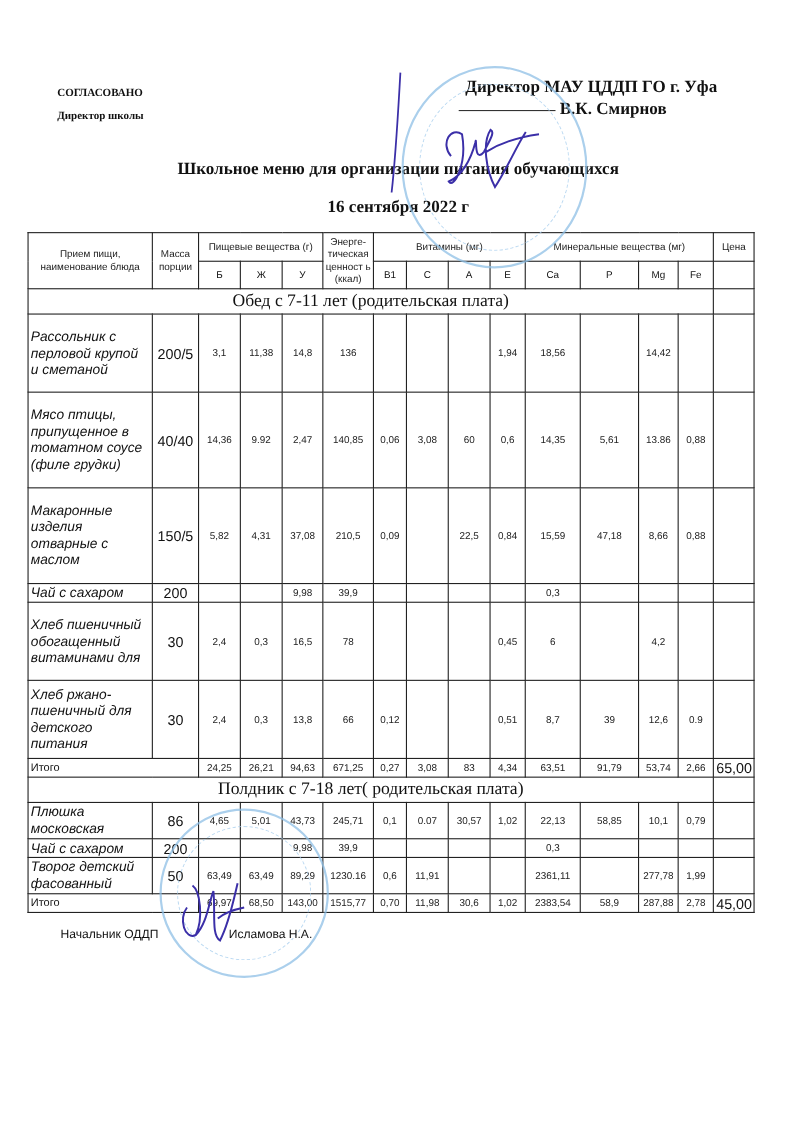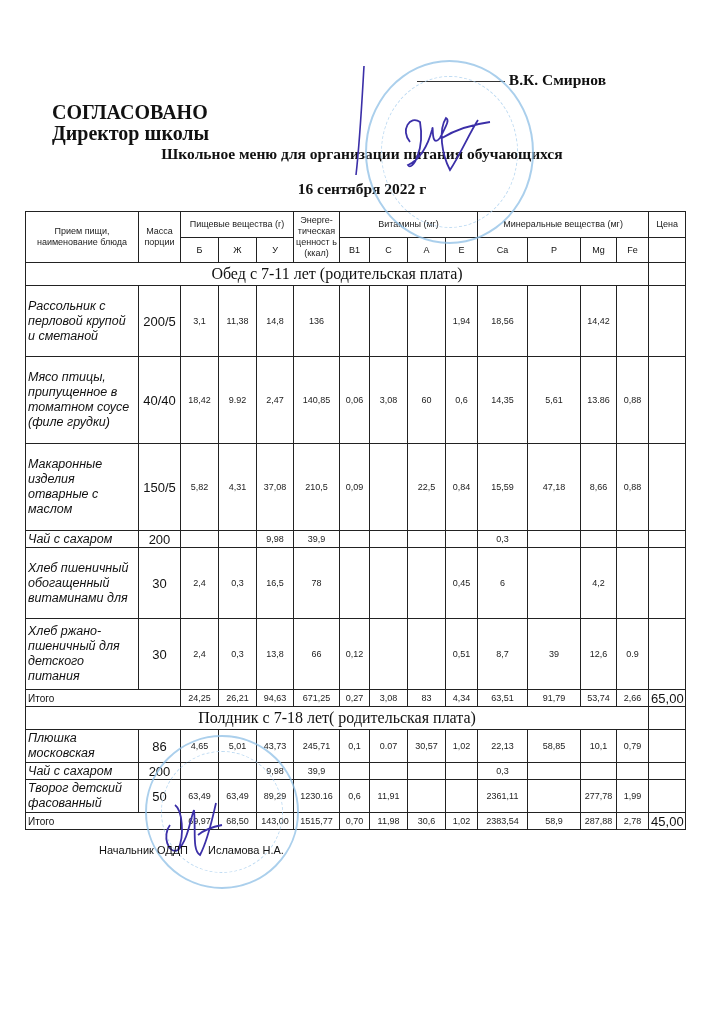--- a/index.html
+++ b/index.html
@@ -1,20 +1,20 @@
 <!DOCTYPE html>
 <html><head>
 <meta charset="utf-8">
 <style>
   html, body { margin: 0; padding: 0; background: #ffffff; }
   body { width: 724px; height: 1024px; position: relative; overflow: hidden; color: #111; }
   .serif { font-family: "Liberation Serif", "DejaVu Serif", serif; }
   .sans { font-family: "Liberation Sans", "DejaVu Sans", sans-serif; }
 
-  .approve-left { position: absolute; left: 52px; top: 74px; font-size: 20px; font-weight: bold; line-height: 21px; margin-top: 28px; }
+  .approve-left { position: absolute; left: 52px; top: 74px; font-size: 10px; font-weight: bold; line-height: 21px; }
   .approve-right { position: absolute; left: 372px; top: 70px; width: 280px; font-size: 15.5px; font-weight: bold; line-height: 20px; text-align: right; }
   .approve-right .line1 { padding-right: 48px; }
   .approve-right .line3 { padding-right: 46px; }
   .sig-line { display: inline-block; width: 88px; border-bottom: 1px solid #333; margin-right: 4px; vertical-align: 3px; }
   .doc-title { position: absolute; left: 0; width: 724px; top: 145px; text-align: center; font-size: 15.5px; font-weight: bold; }
   .doc-date { position: absolute; left: 0; width: 724px; top: 180px; text-align: center; font-size: 15.5px; font-weight: bold; }
 
   .stamp { position: absolute; border-radius: 50%; border: 2px solid #8fc0e6; pointer-events: none; opacity: 0.75; }
   .stamp::after { content: ""; position: absolute; left: 14px; top: 14px; right: 14px; bottom: 14px; border-radius: 50%; border: 1.5px dashed #a9cfee; }
   .stamp-top { left: 365px; top: 60px; width: 165px; height: 180px; }
@@ -29,32 +29,33 @@
   .dish-name { text-align: left !important; font-size: 12.5px; line-height: 15px; font-style: italic; }
   .dish-mass { font-size: 13px; }
   .num { font-size: 9px; color: #222; }
   .total-label { text-align: left !important; font-size: 10px; font-weight: bold; }
   .price { font-size: 13px; font-weight: bold; text-align: center; }
   .tall4 { height: 70px; }
   .tall4b { height: 86px; }
   .tall1 { height: 16px; }
   .tall2 { height: 32px; margin-top: 44px; }
 
-  .footer-left { position: absolute; left: 55px; top: 844px; font-size: 11px; margin-left: 44px; }
+  .footer-left { position: absolute; left: 55px; top: 844px; font-size: 11px; }
   .footer-right { position: absolute; left: 208px; top: 844px; font-size: 11px; text-align: center; }
 </style>
 </head>
 <body>
 
 <div class="approve-left serif">
   <div>СОГЛАСОВАНО</div>
   <div>Директор школы</div>
 </div>
 
 <div class="approve-right serif">
+  <div>Директор МАУ ЦДДП ГО г. Уфа</div>
   <div class="line3"><span class="sig-line"></span><span>В.К. Смирнов</span></div>
 </div>
 
 <div class="doc-title serif">Школьное меню для организации питания обучающихся</div>
 <div class="doc-date serif">16 сентября 2022 г</div>
 
 <table class="menu">
   <colgroup>
     <col style="width:113px">
       <col style="width:42px">
@@ -115,21 +116,21 @@
         <td class="num">1,94</td>
         <td class="num">18,56</td>
         <td class="num"></td>
         <td class="num">14,42</td>
         <td class="num"></td>
         <td></td>
       </tr>
       <tr>
         <td class="dish-name tall4b">Мясо птицы, припущенное в томатном соусе (филе грудки)</td>
         <td class="dish-mass">40/40</td>
-        <td class="num">18,42</td>
+        <td class="num">14,36</td>
         <td class="num">9.92</td>
         <td class="num">2,47</td>
         <td class="num">140,85</td>
         <td class="num">0,06</td>
         <td class="num">3,08</td>
         <td class="num">60</td>
         <td class="num">0,6</td>
         <td class="num">14,35</td>
         <td class="num">5,61</td>
         <td class="num">13.86</td>

